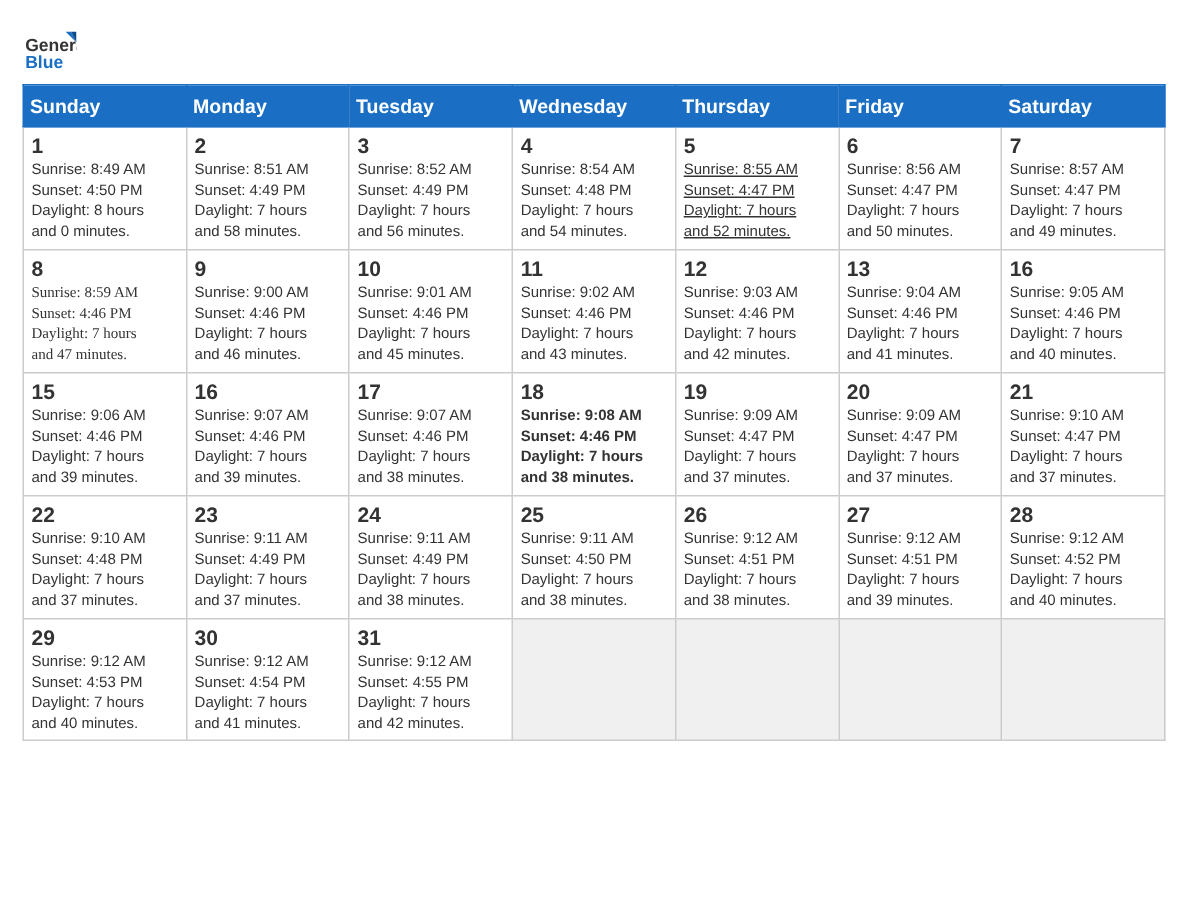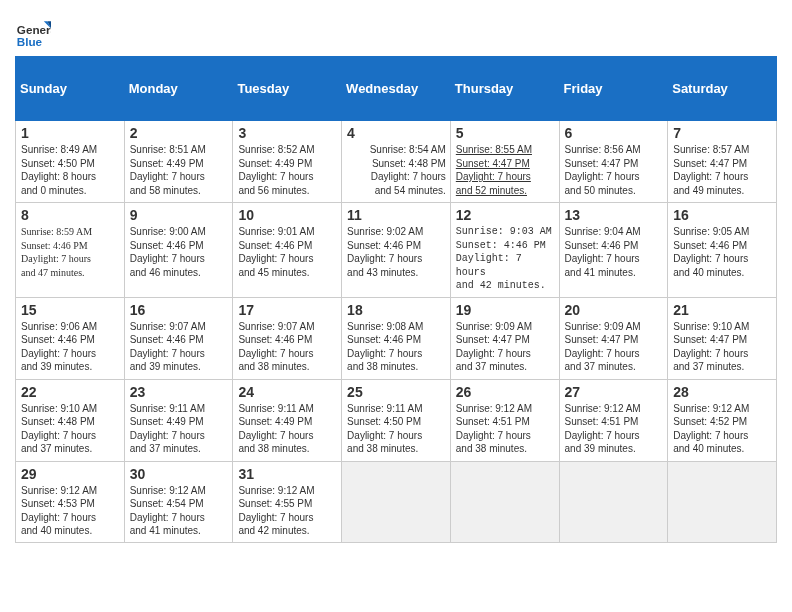--- a/index.html
+++ b/index.html
@@ -43,21 +43,21 @@
     .calendar-table {
       width: 100%;
       border-collapse: collapse;
       table-layout: fixed;
     }
     .calendar-table th {
       background: #1a6fc4;
       color: #fff;
       font-size: 13px;
       font-weight: bold;
-      padding: 24px 4px;
+      padding: 6px 4px;
       text-align: left;
       border: 1px solid #1a6fc4;
     }
     .calendar-table td {
       border: 1px solid #ccc;
       vertical-align: top;
       padding: 4px 4px 4px 5px;
       background: #fff;
       font-size: 10.5px;
       color: #333;
@@ -130,21 +130,21 @@
         </td>
         <td>
           <span class="day-num">3</span>
           <div class="cell-content" style="white-space: pre-line;">Sunrise: 8:52 AM
 Sunset: 4:49 PM
 Daylight: 7 hours
 and 56 minutes.</div>
         </td>
         <td>
           <span class="day-num">4</span>
-          <div class="cell-content" style="white-space: pre-line; text-align: right;">Sunrise: 8:54 AM
+          <div class="cell-content" style="white-space: pre-line;">Sunrise: 8:54 AM
 Sunset: 4:48 PM
 Daylight: 7 hours
 and 54 minutes.</div>
         </td>
         <td>
           <span class="day-num">5</span>
           <div class="cell-content" style="white-space: pre-line; text-decoration: underline;">Sunrise: 8:55 AM
 Sunset: 4:47 PM
 Daylight: 7 hours
 and 52 minutes.</div>
@@ -188,21 +188,21 @@
         </td>
         <td>
           <span class="day-num">11</span>
           <div class="cell-content" style="white-space: pre-line;">Sunrise: 9:02 AM
 Sunset: 4:46 PM
 Daylight: 7 hours
 and 43 minutes.</div>
         </td>
         <td>
           <span class="day-num">12</span>
-          <div class="cell-content" style="white-space: pre-line; font-family: Liberation Mono, monospace;">Sunrise: 9:03 AM
+          <div class="cell-content" style="white-space: pre-line;">Sunrise: 9:03 AM
 Sunset: 4:46 PM
 Daylight: 7 hours
 and 42 minutes.</div>
         </td>
         <td>
           <span class="day-num">13</span>
           <div class="cell-content" style="white-space: pre-line;">Sunrise: 9:04 AM
 Sunset: 4:46 PM
 Daylight: 7 hours
 and 41 minutes.</div>
@@ -232,21 +232,21 @@
         </td>
         <td>
           <span class="day-num">17</span>
           <div class="cell-content" style="white-space: pre-line;">Sunrise: 9:07 AM
 Sunset: 4:46 PM
 Daylight: 7 hours
 and 38 minutes.</div>
         </td>
         <td>
           <span class="day-num">18</span>
-          <div class="cell-content" style="white-space: pre-line;">Sunrise: 9:08 AM
+          <div class="cell-content" style="white-space: pre-line; font-weight: bold;">Sunrise: 9:08 AM
 Sunset: 4:46 PM
 Daylight: 7 hours
 and 38 minutes.</div>
         </td>
         <td>
           <span class="day-num">19</span>
           <div class="cell-content" style="white-space: pre-line;">Sunrise: 9:09 AM
 Sunset: 4:47 PM
 Daylight: 7 hours
 and 37 minutes.</div>

